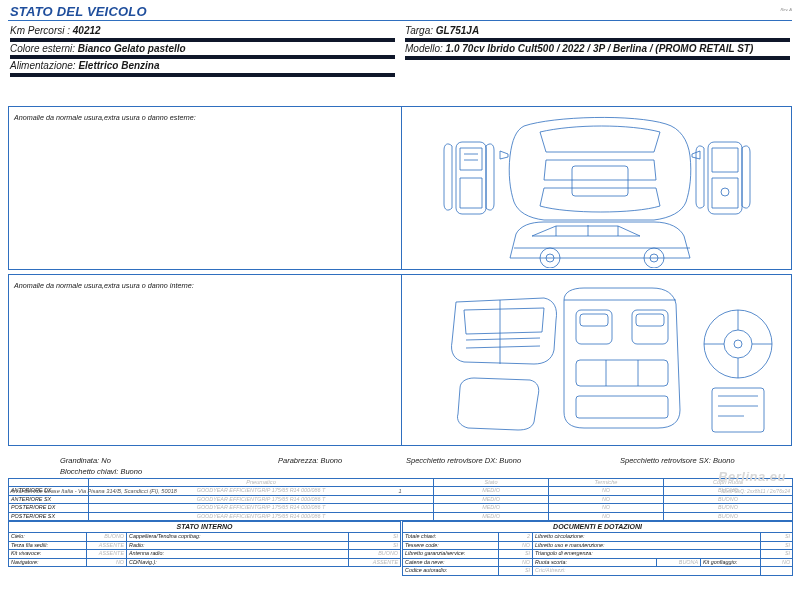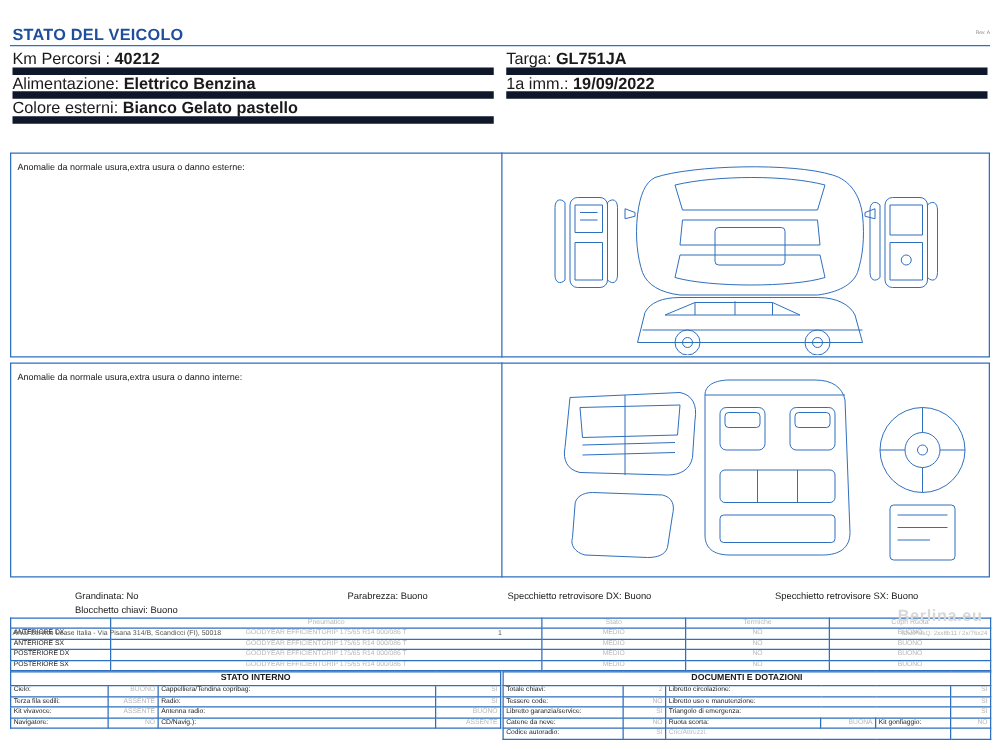--- a/index.html
+++ b/index.html
@@ -4,44 +4,44 @@
 <style>
   html,body{margin:0;padding:0;}
   body{
     width:800px;height:600px;
     background:#ffffff;
     font-family:"Liberation Sans",sans-serif;
     color:#1a1a1a;
     position:relative;
     overflow:hidden;
   }
-  .page{position:absolute;left:0;top:16px;width:800px;height:500px;}
+  .page{position:absolute;left:0;top:0;width:800px;height:500px;font-style:italic;}
 
   
   .doc-title{
     position:absolute;left:10px;top:4px;
     font-size:13px;font-weight:bold;color:#1f4e9c;
     letter-spacing:.2px;
   }
   .rev{
     position:absolute;right:8px;top:7px;
     font-size:4px;color:#888;
   }
   .rule-top{
     position:absolute;left:8px;top:20px;width:784px;height:1px;background:#2f6fbf;
   }
 
   
   .info-left{position:absolute;left:10px;top:24px;width:385px;}
   .info-right{position:absolute;left:405px;top:24px;width:385px;}
   .info-row{
     position:relative;
-    font-size:13px;
+    font-size:10px;
     padding:2px 0 2.5px 0;
-    border-bottom:6px solid #0f172a;
+    border-bottom:4px solid #0f172a;
     line-height:9px;
     white-space:nowrap;
   }
   .info-row .lbl{color:#1a1a1a;}
   .info-row .val{font-weight:bold;}
   .info-row.multi{white-space:normal;}
 
   
   .box{
     position:absolute;
@@ -102,37 +102,37 @@
   <div class="doc-title">STATO DEL VEICOLO</div>
   <div class="rev">Rev. A</div>
   <div class="rule-top"></div>
 
   <div class="info-left">
     <div class="info-row">
       <span class="lbl">Km Percorsi :</span>
       <span class="val">40212</span>
     </div>
     <div class="info-row">
+      <span class="lbl">Colore esterni:</span>
+      <span class="val">Bianco Gelato pastello</span>
+    </div>
+    <div class="info-row">
       <span class="lbl">Alimentazione:</span>
       <span class="val">Elettrico Benzina</span>
-    </div>
-    <div class="info-row">
-      <span class="lbl">Colore esterni:</span>
-      <span class="val">Bianco Gelato pastello</span>
     </div>
   </div>
 
   <div class="info-right">
     <div class="info-row">
       <span class="lbl">Targa:</span>
       <span class="val">GL751JA</span>
     </div>
-    <div class="info-row">
-      <span class="lbl">1a imm.:</span>
-      <span class="val">19/09/2022</span>
+    <div class="info-row multi" style="line-height:10px;">
+      <span class="lbl">Modello:</span>
+      <span class="val">1.0 70cv Ibrido Cult500 / 2022 / 3P / Berlina / (PROMO RETAIL ST)</span>
     </div>
   </div>
 
   <div class="box" style="left:8px;top:106px;width:784px;height:164px;"></div>
   <div class="divider-v" style="left:401px;top:106px;height:164px;"></div>
   <div class="box-label" style="left:14px;top:113px;">Anomalie da normale usura,extra usura o danno esterne:</div>
 
   <div style="position:absolute;left:404px;top:108px;width:386px;height:160px;">
     <svg width="386" height="160" viewBox="0 0 386 160">
       <g fill="none" stroke="#2f6fbf" stroke-width="0.8">

